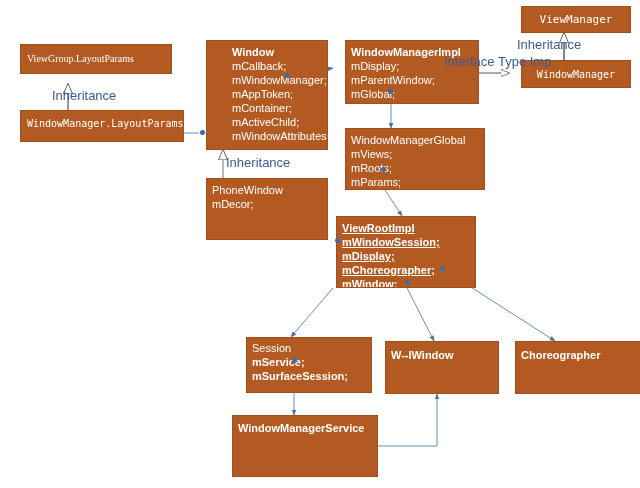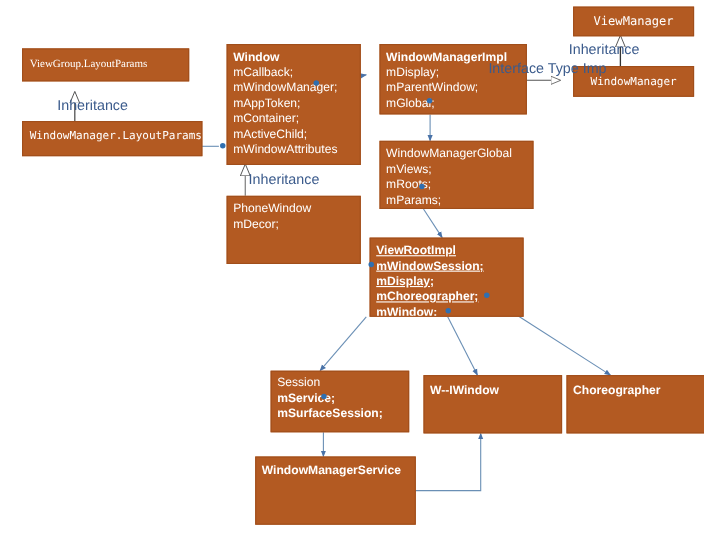--- a/index.html
+++ b/index.html
@@ -157,21 +157,21 @@
   </svg>
 
   <div class="node mono" style="left:8px; top:44px; width:152px; height:30px;">
     <span class="title" style="padding-top:7px;font-family:Liberation Serif, serif;">ViewGroup.LayoutParams</span>
   </div>
 
   <div class="node mono" style="left:8px; top:110px; width:164px; height:32px;">
     <span class="title" style="padding-top:6px;">WindowManager.LayoutParams</span>
   </div>
 
-  <div class="node sans" style="left:194px; top:40px; width:122px; height:110px;">
+  <div class="node sans" style="left:194px; top:40px; width:122px; height:110px;padding-left:20px;">
     <span class="title" style="padding-top:4px;">Window</span>
     <span class="field">mCallback;</span>
     <span class="field">mWindowManager;</span>
     <span class="field">mAppToken;</span>
     <span class="field">mContainer;</span>
     <span class="field">mActiveChild;</span>
     <span class="field">mWindowAttributes</span>
   </div>
   <span class="dot" style="left:285px; top:73px;"></span>
   <span class="dot" style="left:200px; top:130px;"></span>
@@ -216,21 +216,21 @@
   <span class="dot" style="left:440px; top:266px;"></span>
   <span class="dot" style="left:405px; top:280px;"></span>
 
   <div class="node sans" style="left:234px; top:337px; width:126px; height:56px;">
     <span class="title" style="padding-top:3px; font-weight:normal;">Session</span>
     <span class="field bold">mService;</span>
     <span class="field bold">mSurfaceSession;</span>
   </div>
   <span class="dot" style="left:292px; top:358px;"></span>
 
-  <div class="node sans" style="left:373px; top:341px; width:126px; height:53px;">
+  <div class="node sans" style="left:373px; top:341px; width:114px; height:53px;">
     <span class="title" style="padding-top:6px;">W--IWindow</span>
   </div>
 
   <div class="node sans" style="left:503px; top:341px; width:128px; height:53px;">
     <span class="title" style="padding-top:6px;">Choreographer</span>
   </div>
 
   <div class="node sans" style="left:220px; top:415px; width:146px; height:62px;">
     <span class="title" style="padding-top:5px;">WindowManagerService</span>
   </div>

